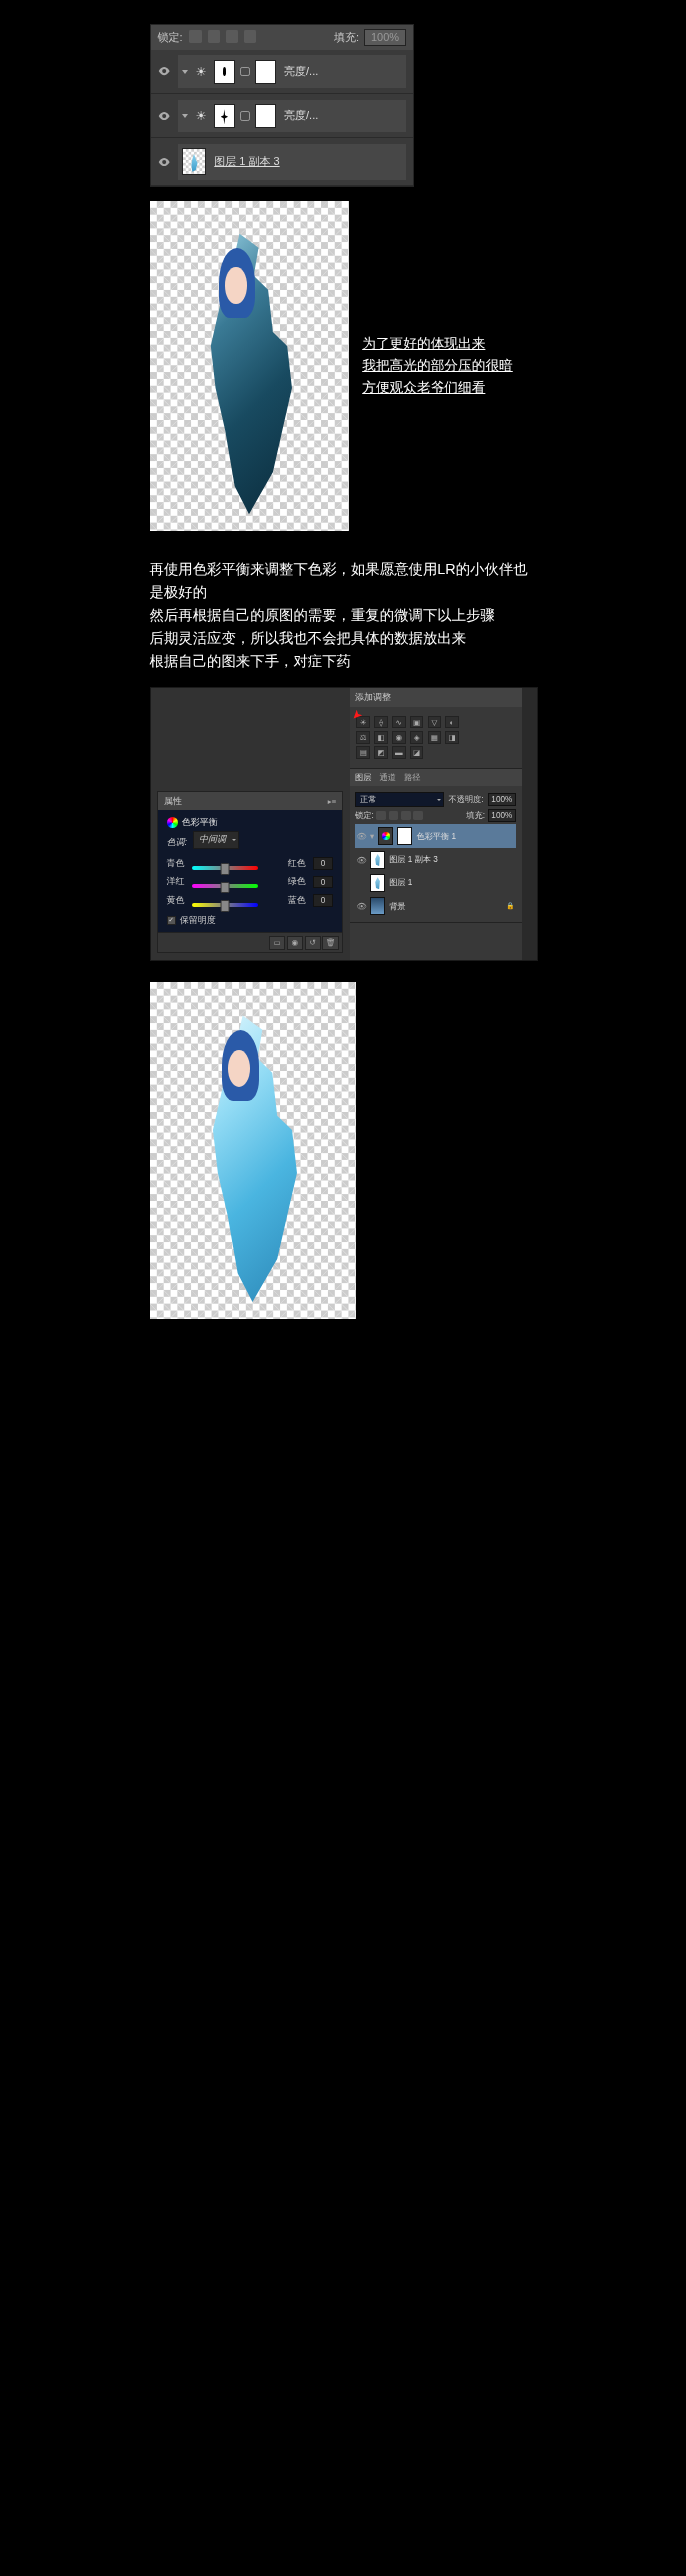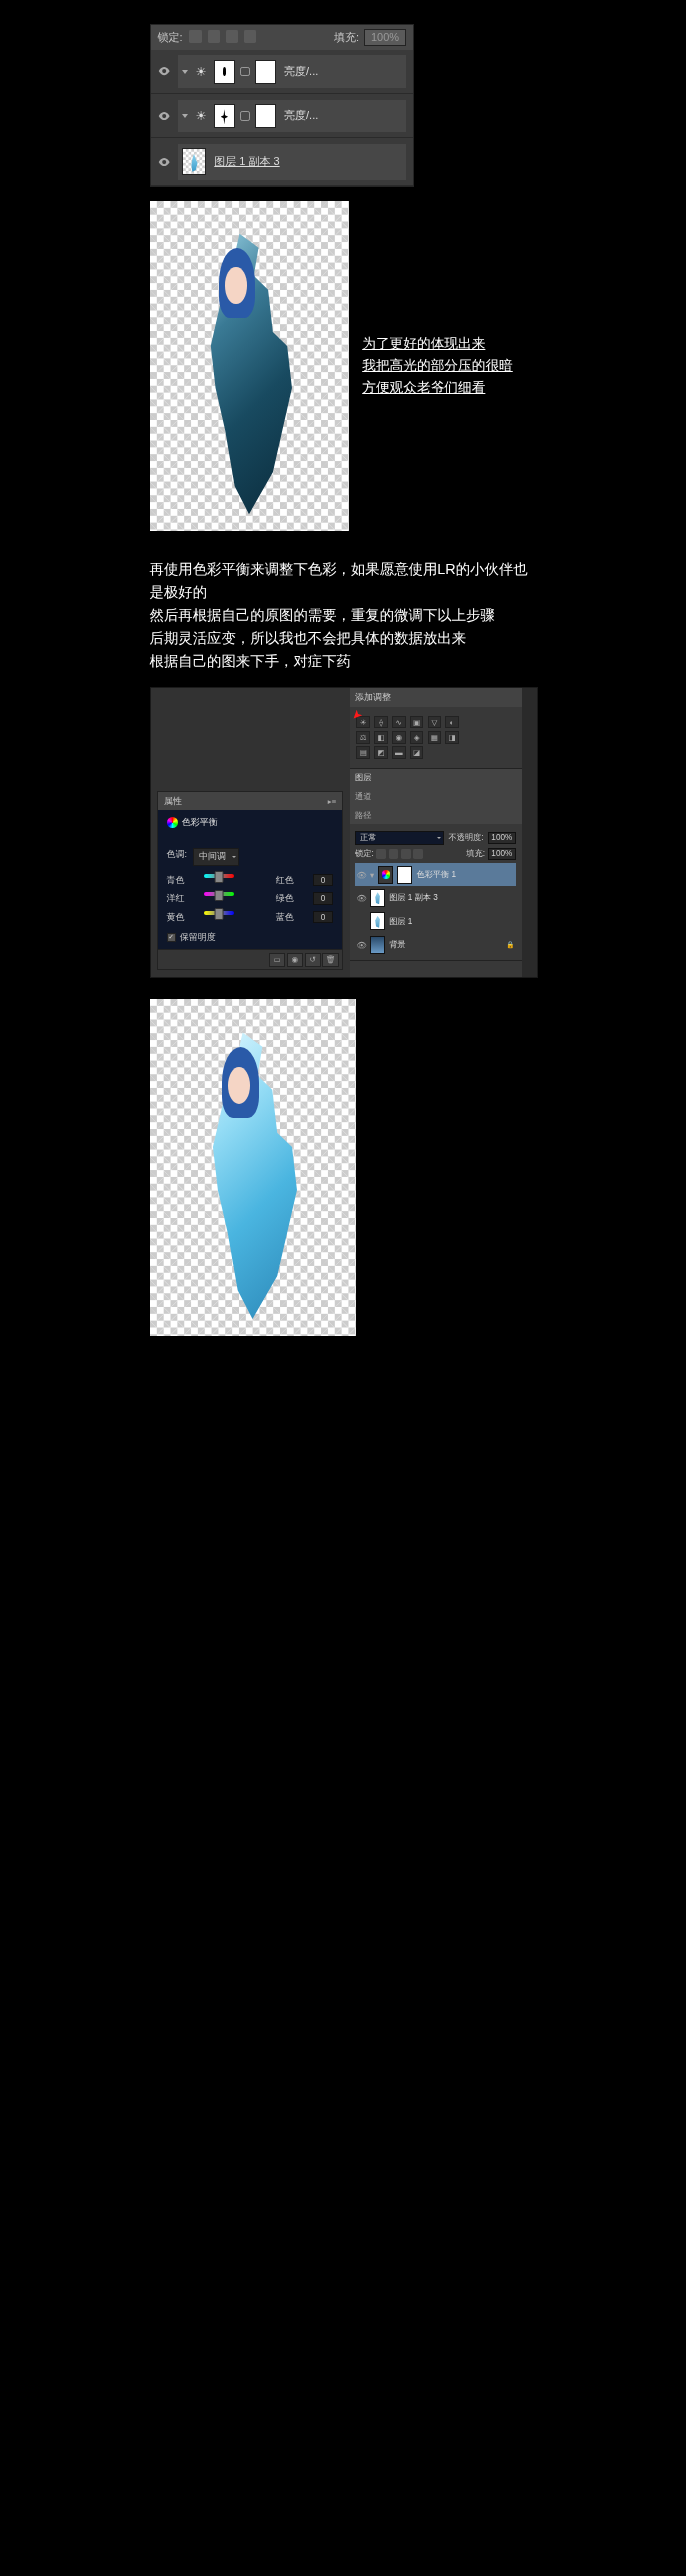--- a/index.html
+++ b/index.html
@@ -247,56 +247,57 @@
   display: flex;
   align-items: center;
   gap: 5.5px;
 }
 .panel-tab .ico { color: #aaa; font-size: 7.6px; }
 .panel-body { padding: 5.5px 8.2px; }
 .panel-title {
   display: flex;
   align-items: center;
   gap: 4.1px;
-  margin-bottom: 19px;
+  margin-bottom: 2px;
   font-size: 9px;
   color: #ddd;
 }
 .cb-icon {
   width: 11px; height: 11px;
   border-radius: 50%;
   background: conic-gradient(red, yellow, lime, cyan, blue, magenta, red);
 }
 .tone-row {
   display: flex;
-  align-items: flex-start;
+  align-items: flex-end;
   gap: 5.5px;
   margin-bottom: 8.2px;
   font-size: 9px;
   color: #ccc;
+  font-style: italic;
 }
 .tone-sel {
   background: #2a2a2a;
   border: 0.7px solid #1a1a1a;
   padding: 1.4px 12.4px 1.4px 5.5px;
   position: relative;
 }
 .tone-sel::after {
   content: "";
   position: absolute;
   right: 2.7px; top: 45%;
   width: 0; height: 0;
   border-left: 2.7px solid transparent;
   border-right: 2.7px solid transparent;
   border-top: 2.7px solid #aaa;
 }
 .slider-row {
   display: flex;
-  align-items: flex-start;
-  gap: 18px;
+  align-items: flex-end;
+  gap: 6px;
   margin: 5.5px 0;
   font-size: 9px;
 }
 .sl-label-l { width: 19px; color: #ccc; }
 .sl-label-r { width: 19px; color: #ccc; text-align: left; margin-left: 24px; }
 .sl-val {
   width: 20.6px;
   background: #222;
   border: 0.7px solid #111;
   text-align: center;
@@ -398,21 +399,20 @@
 }
 .red-arrow.a2 { left: 2.7px; top: 1.4px; font-size: 12.4px; transform: rotate(135deg); position: absolute; }
 
 .layers2-tabs {
   display: flex;
   gap: 8.2px;
   padding: 2.7px 5.5px;
   background: #434343;
   font-size: 8.2px;
   color: #aaa;
-  flex-direction: column;
 }
 .layers2-tabs span.active { color: #ddd; }
 .layers2-body { padding: 4.1px 5.5px; }
 .mode-row {
   display: flex;
   align-items: center;
   gap: 4.1px;
   margin: 2.7px 0;
   font-size: 8.2px;
   color: #ccc;

